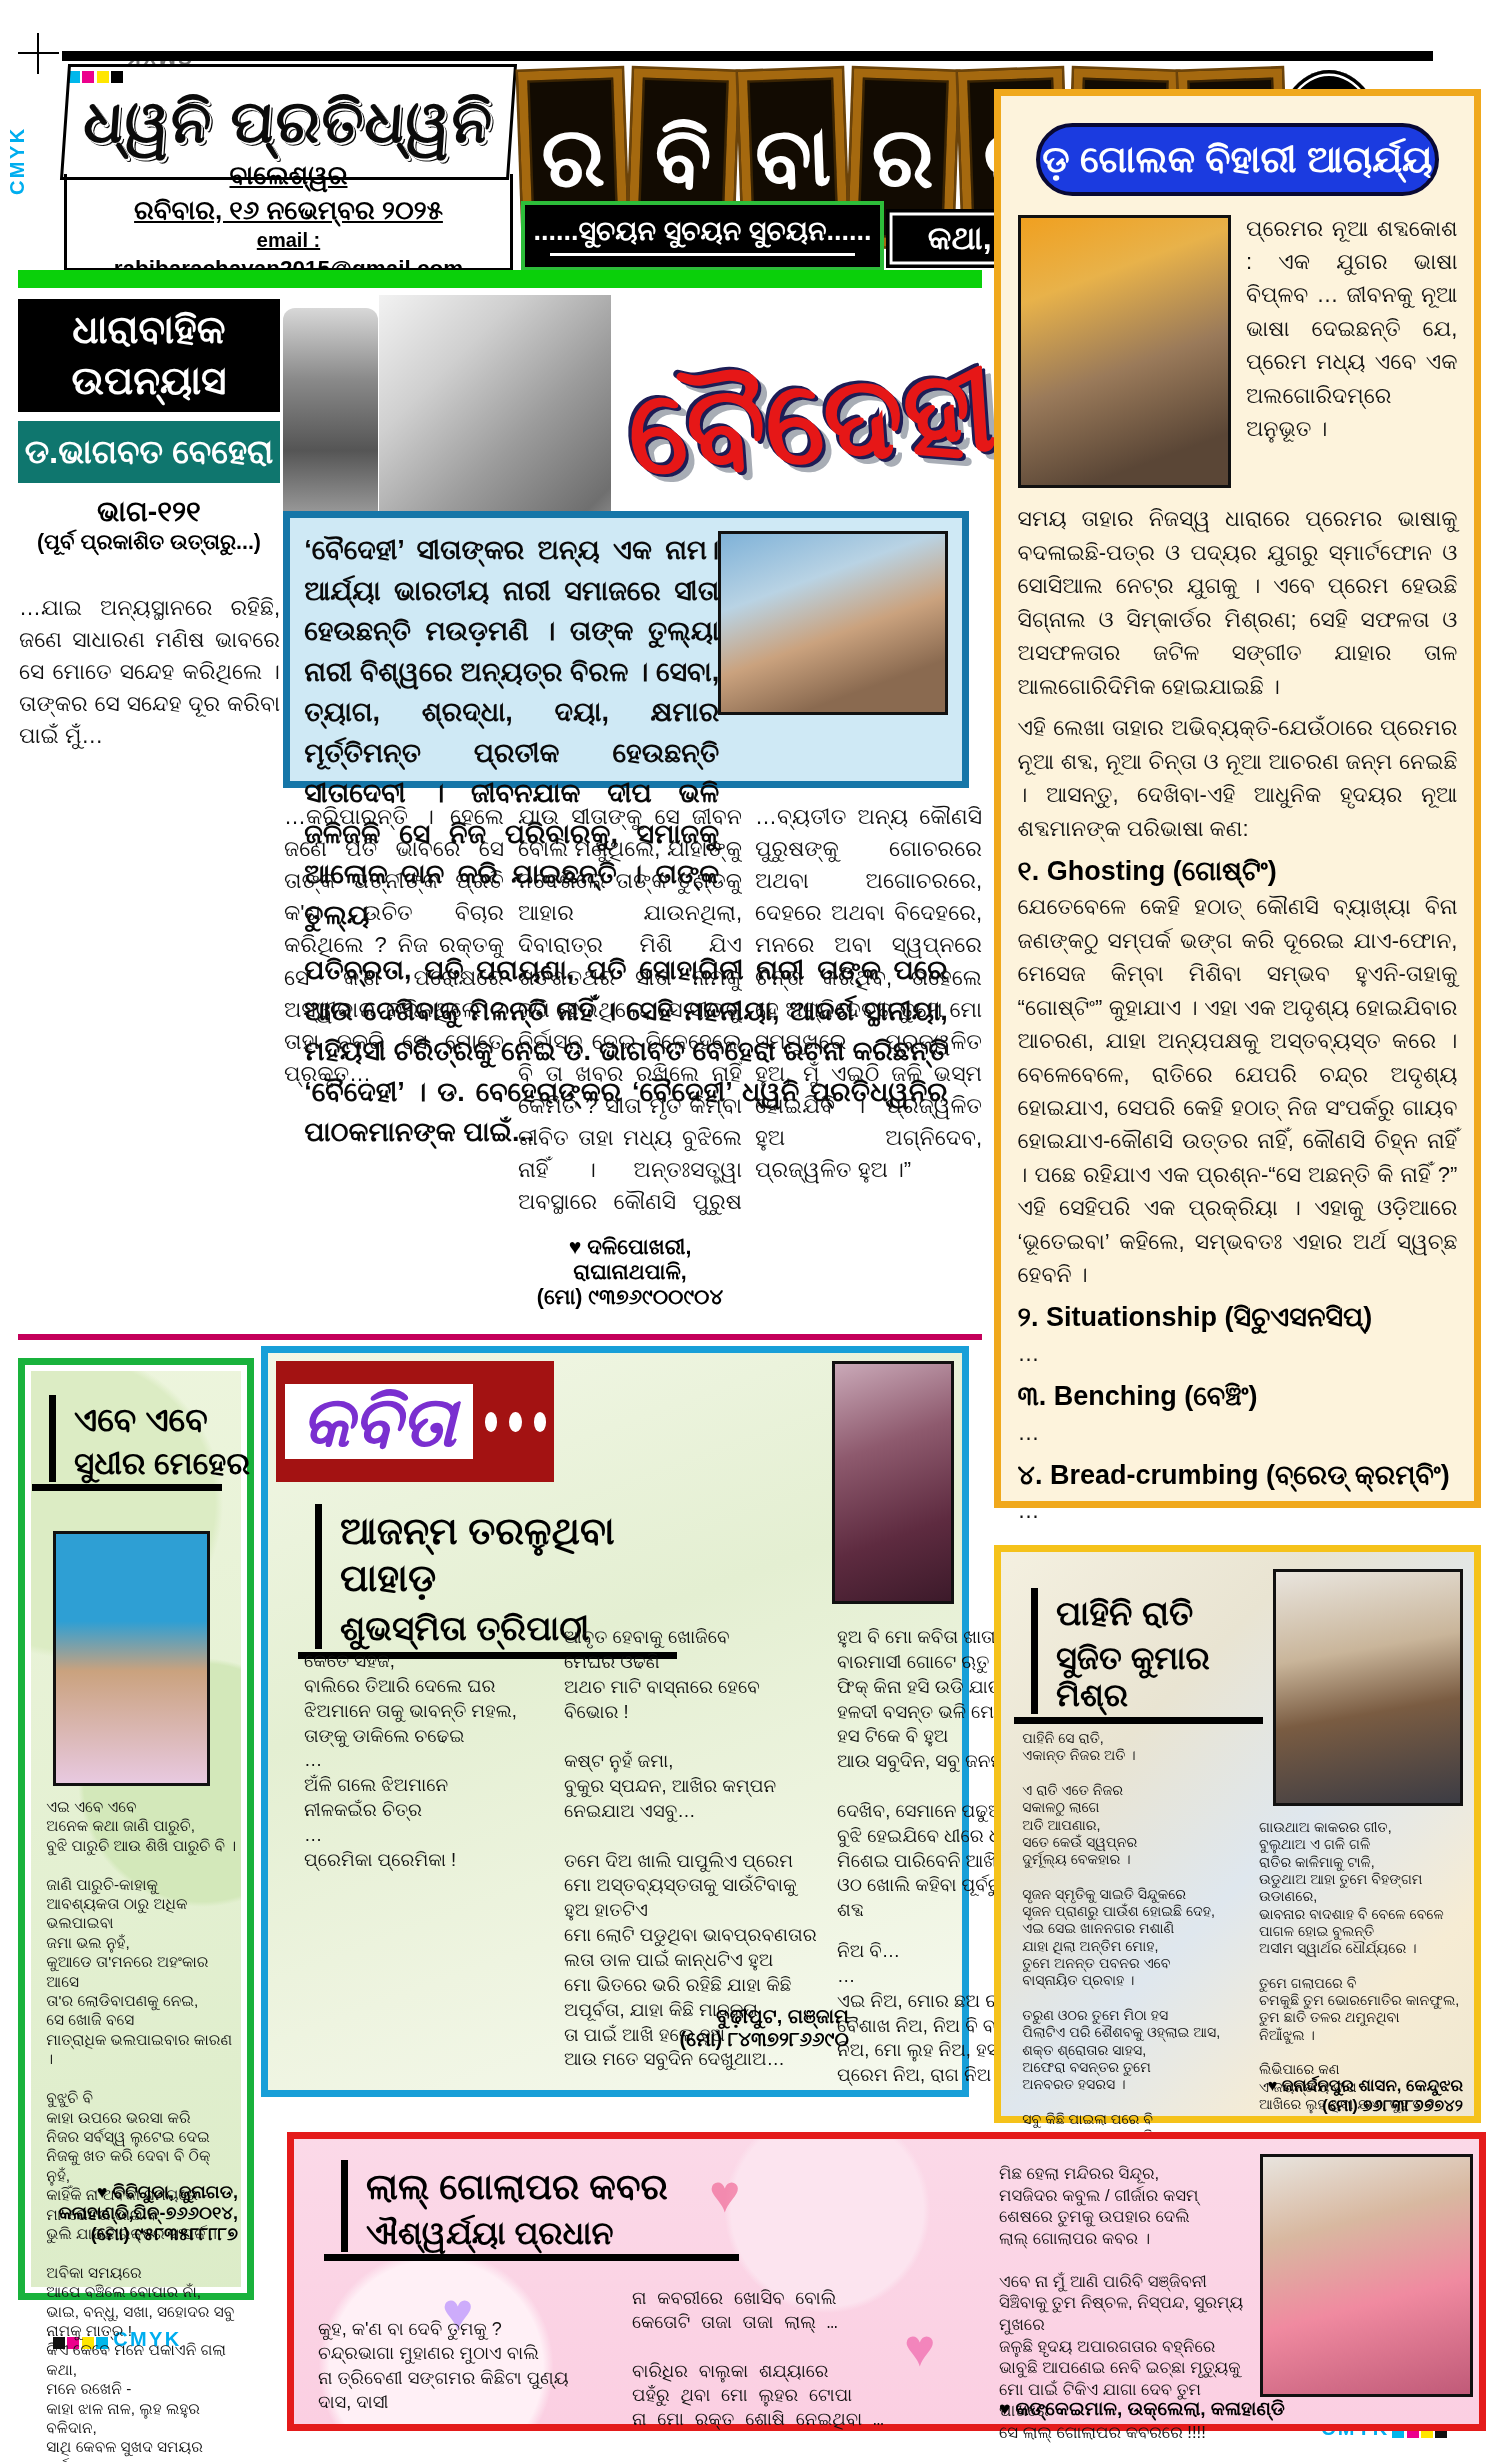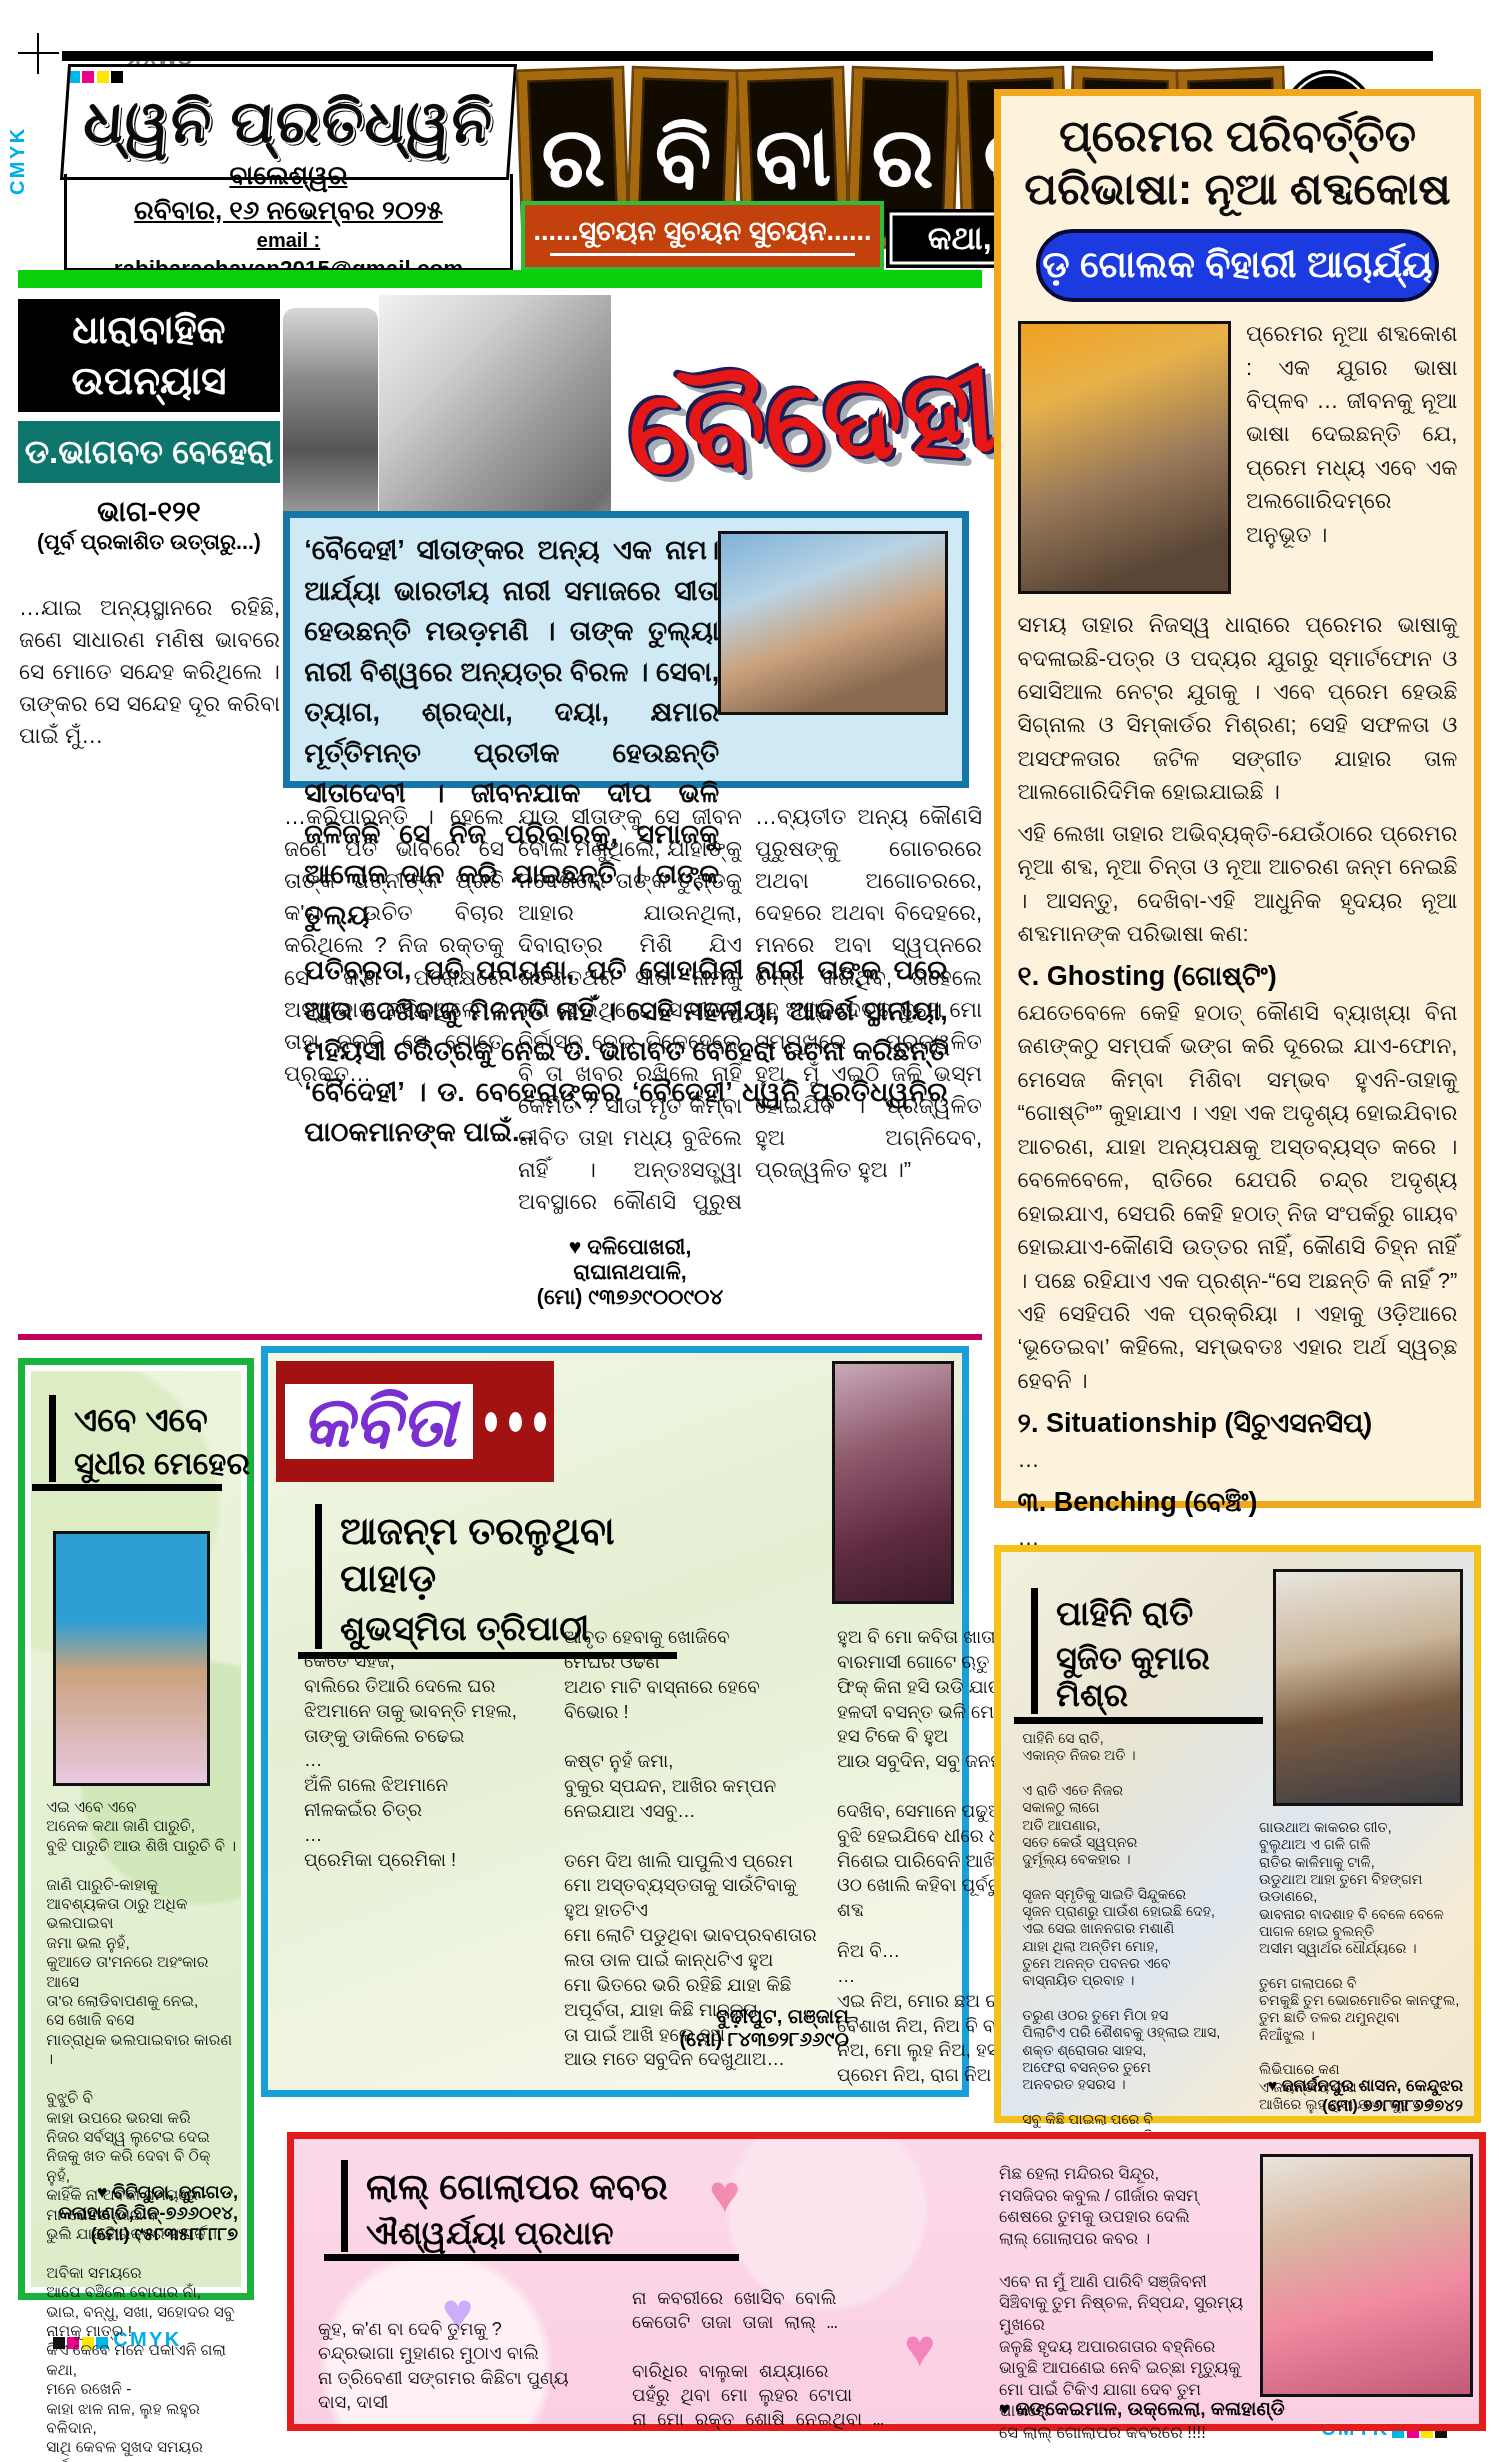--- a/index.html
+++ b/index.html
@@ -26,21 +26,21 @@
         box-shadow:0 0 0 2.4px #6b430a, inset 0 0 0 2.4px #3a2403;
         display:flex;align-items:center;justify-content:center;
         color:#fff;font-size:83px;font-weight:700;}
   .tile:nth-child(odd){transform:rotate(-2deg);}
   .tile:nth-child(even){transform:rotate(2deg);}
   .pagebox{background:#000;color:#fff;display:flex;align-items:center;justify-content:center;
            font-size:31px;font-weight:700;}
   .pagenum{background:#000;color:#fff;border-radius:50%;display:flex;align-items:center;
            justify-content:center;font-size:59px;font-weight:700;
            box-shadow:inset 0 0 0 3.6px #000, inset 0 0 0 6px #fff;}
-  .strip{background:#c2410c;border:4.7px solid #2dbd3a;color:#fff;display:flex;flex-direction:column;
+  .strip{background:#000000;border:4.7px solid #2dbd3a;color:#fff;display:flex;flex-direction:column;
          align-items:center;justify-content:center;font-size:27px;font-weight:700;}
   .strip-line{width:86%;height:2.4px;background:#fff;margin-top:6px;}
   .tagbox{background:#000;color:#fff;display:flex;align-items:center;justify-content:center;
           font-size:32px;font-weight:700;
           box-shadow:inset 0 0 0 3.6px #000, inset 0 0 0 6.5px #fff;}
   .greenbar{background:#0ad00a;}
   
   .serial-kicker{background:#000;color:#fff;display:flex;align-items:center;justify-content:center;
                  font-size:39px;font-weight:700;line-height:1.3;}
   .serial-author{background:#0f766e;color:#fff;display:flex;align-items:center;justify-content:center;
@@ -159,21 +159,20 @@
   <div class="abs novel-col just" style="left:19px;top:592px;width:261px;height:732px;overflow:hidden;">…ଯାଇ ଅନ୍ୟସ୍ଥାନରେ ରହିଛି, ଜଣେ ସାଧାରଣ ମଣିଷ ଭାବରେ ସେ ମୋତେ ସନ୍ଦେହ କରିଥିଲେ । ତାଙ୍କର ସେ ସନ୍ଦେହ ଦୂର କରିବା ପାଇଁ ମୁଁ…</div>
   <div class="abs novel-col just" style="left:284px;top:801px;width:220px;height:520px;overflow:hidden;">…କରିପାରନ୍ତି । ହେଲେ ଜଣେ ପତି ଭାବରେ ସେ ତାଙ୍କ ପତ୍ନୀଙ୍କ ପ୍ରତି କ'ଣ ଉଚିତ ବିଚାର କରିଥିଲେ ? ନିଜ ରକ୍ତକୁ ସେ କ'ଣ ପରୋକ୍ଷରେ ଅସ୍ୱୀକାର କରିନଥିଲେ ? ତାହା ନକରି ସେ ମୋତେ ପ୍ରକୃତ…</div>
   <div class="abs novel-col just" style="left:518px;top:801px;width:224px;height:415px;overflow:hidden;">ଯାଉ ସୀତାଙ୍କୁ ସେ ଜୀବନ ବୋଲି ମଣୁଥିଲେ, ଯାହାଙ୍କୁ ନଦେଖିଲେ ତାଙ୍କ ତୁଣ୍ଡକୁ ଆହାର ଯାଉନଥିଲା, ଦିବାରାତ୍ର ମିଶି ଯିଏ ଶତଶତଥର ସୀତା ନାମକୁ ଜପି ହେଉଥିଲେ, ସେ ସୀତାକୁ ନିର୍ବାସନ ଦେଇ ତିଳେହେଲେ ବି ତା ଖବର ରଖିଲେ ନାହିଁ କେମିତି ? ସୀତା ମୃତ କିମ୍ବା ଜୀବିତ ତାହା ମଧ୍ୟ ବୁଝିଲେ ନାହିଁ । ଅନ୍ତଃସତ୍ତ୍ୱା ଅବସ୍ଥାରେ କୌଣସି ପୁରୁଷ କ'ଣ ତା' ପତ୍ନୀ ପ୍ରତି ଏମିତି…</div>
   <div class="abs novel-col just" style="left:755px;top:801px;width:227px;height:520px;overflow:hidden;">…ବ୍ୟତୀତ ଅନ୍ୟ କୌଣସି ପୁରୁଷଙ୍କୁ ଗୋଚରରେ ଅଥବା ଅଗୋଚରରେ, ଦେହରେ ଅଥବା ବିଦେହରେ, ମନରେ ଅବା ସ୍ୱପ୍ନରେ ଚିନ୍ତା କରିଥିବ, ତାହେଲେ ହେ ଅଗ୍ନିଦେବତା ତୁମେ ମୋ ସମ୍ମୁଖରେ ପ୍ରଜ୍ୱଳିତ ହୁଅ, ମୁଁ ଏଇଠି ଜଳି ଭସ୍ମ ହୋଇଯିବି । ପ୍ରଜ୍ୱଳିତ ହୁଅ ଅଗ୍ନିଦେବ, ପ୍ରଜ୍ୱଳିତ ହୁଅ ।”</div>
   <div class="abs sig lines ctr" style="left:518px;top:1235px;width:224px;font-size:21.3px;">♥ ଦଳିପୋଖରୀ, ରାଘାନାଥପାଳି,
 (ମୋ) ୯୩୭୬୯୦୦୯୦୪</div>
 
   <div class="abs rule-sep" style="left:18px;top:1334px;width:964px;height:6px;"></div>
 
   <div class="abs lovebox" style="left:994px;top:89px;width:487px;height:1419px;padding:14.2px 16.6px;box-sizing:border-box;">
-    <div class="love-headline ctr">ପ୍ରେମର ପରିବର୍ତ୍ତିତ ପରିଭାଷା: ନୂଆ ଶବ୍ଦକୋଷ</div>
     <div class="love-pill" style="height:65px;margin:13px 18px 15.4px 18px;">ଡ଼ ଗୋଲକ ବିହାରୀ ଆଚାର୍ଯ୍ୟ</div>
     <div style="overflow:hidden;">
       <div class="photo" style="float:left;width:207px;height:267px;margin:3.6px 15.4px 6px 0;background:linear-gradient(160deg,#f0a020 0%,#e8b24a 25%,#9a7a5a 55%,#5a4636 85%);"></div>
       <div class="love-body just">ପ୍ରେମର ନୂଆ ଶବ୍ଦକୋଶ : ଏକ ଯୁଗର ଭାଷା ବିପ୍ଳବ … ଜୀବନକୁ ନୂଆ ଭାଷା ଦେଇଛନ୍ତି ଯେ, ପ୍ରେମ ମଧ୍ୟ ଏବେ ଏକ ଅଲଗୋରିଦମ୍‌ରେ ଅନୁଭୂତ ।</div>
     </div>
     <div class="love-body just" style="margin-top:8.3px;">ସମୟ ତାହାର ନିଜସ୍ୱ ଧାରାରେ ପ୍ରେମର ଭାଷାକୁ ବଦଳାଇଛି-ପତ୍ର ଓ ପଦ୍ୟର ଯୁଗରୁ ସ୍ମାର୍ଟଫୋନ ଓ ସୋସିଆଲ ନେଟ୍‌ର ଯୁଗକୁ । ଏବେ ପ୍ରେମ ହେଉଛି ସିଗ୍ନାଲ ଓ ସିମ୍‌କାର୍ଡର ମିଶ୍ରଣ; ସେହି ସଫଳତା ଓ ଅସଫଳତାର ଜଟିଳ ସଙ୍ଗୀତ ଯାହାର ତାଳ ଆଲଗୋରିଦିମିକ ହୋଇଯାଇଛି ।</div>
     <div class="love-body just" style="margin-top:8.3px;">ଏହି ଲେଖା ତାହାର ଅଭିବ୍ୟକ୍ତି-ଯେଉଁଠାରେ ପ୍ରେମର ନୂଆ ଶବ୍ଦ, ନୂଆ ଚିନ୍ତା ଓ ନୂଆ ଆଚରଣ ଜନ୍ମ ନେଇଛି । ଆସନ୍ତୁ, ଦେଖିବା-ଏହି ଆଧୁନିକ ହୃଦୟର ନୂଆ ଶବ୍ଦମାନଙ୍କ ପରିଭାଷା କଣ:</div>
     <div class="term-h">୧. Ghosting (ଗୋଷ୍ଟିଂ)</div>
     <div class="love-body just">ଯେତେବେଳେ କେହି ହଠାତ୍ କୌଣସି ବ୍ୟାଖ୍ୟା ବିନା ଜଣଙ୍କଠୁ ସମ୍ପର୍କ ଭଙ୍ଗ କରି ଦୂରେଇ ଯାଏ-ଫୋନ, ମେସେଜ କିମ୍ବା ମିଶିବା ସମ୍ଭବ ହୁଏନି-ତାହାକୁ “ଗୋଷ୍ଟିଂ” କୁହାଯାଏ । ଏହା ଏକ ଅଦୃଶ୍ୟ ହୋଇଯିବାର ଆଚରଣ, ଯାହା ଅନ୍ୟପକ୍ଷକୁ ଅସ୍ତବ୍ୟସ୍ତ କରେ । ବେଳେବେଳେ, ରାତିରେ ଯେପରି ଚନ୍ଦ୍ର ଅଦୃଶ୍ୟ ହୋଇଯାଏ, ସେପରି କେହି ହଠାତ୍ ନିଜ ସଂପର୍କରୁ ଗାୟବ ହୋଇଯାଏ-କୌଣସି ଉତ୍ତର ନାହିଁ, କୌଣସି ଚିହ୍ନ ନାହିଁ । ପଛେ ରହିଯାଏ ଏକ ପ୍ରଶ୍ନ-“ସେ ଅଛନ୍ତି କି ନାହିଁ ?” ଏହି ସେହିପରି ଏକ ପ୍ରକ୍ରିୟା । ଏହାକୁ ଓଡ଼ିଆରେ ‘ଭୂତେଇବା’ କହିଲେ, ସମ୍ଭବତଃ ଏହାର ଅର୍ଥ ସ୍ୱଚ୍ଛ ହେବନି ।</div>
     <div class="term-h">୨. Situationship (ସିଚୁଏସନସିପ୍)</div>

